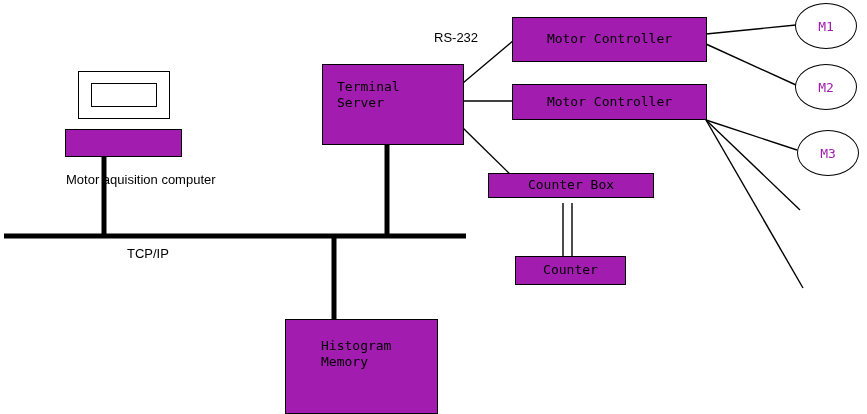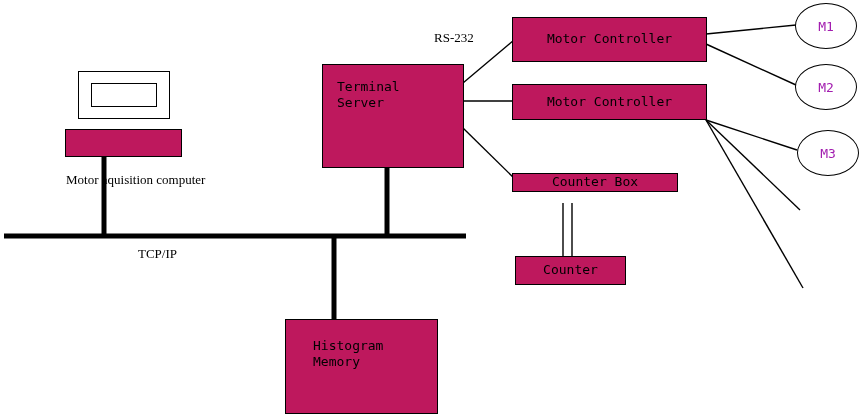--- a/index.html
+++ b/index.html
@@ -12,21 +12,21 @@
     width: 867px;
     height: 414px;
     background: #ffffff;
     font-family: "DejaVu Sans Mono", monospace;
     overflow: hidden;
   }
   .box {
     position: absolute;
     box-sizing: border-box;
     border: 1px solid #000000;
-    background: #be185d;
+    background: #a21caf;
     font-family: "DejaVu Sans Mono", monospace;
     font-size: 13px;
     color: #000000;
     line-height: 1.25;
     padding: 6px 8px;
     white-space: pre-line;
   }
   .box.center {
     display: flex;
     align-items: center;
@@ -42,21 +42,21 @@
     background: #ffffff;
     font-family: "DejaVu Sans Mono", monospace;
     font-size: 13px;
     color: #a21caf;
     display: flex;
     align-items: center;
     justify-content: center;
   }
   .label {
     position: absolute;
-    font-family: Liberation Serif, serif;
+    font-family: Liberation Sans, sans-serif;
     font-size: 13px;
     color: #000000;
     white-space: nowrap;
   }
   svg.wires {
     position: absolute;
     left: 0;
     top: 0;
     width: 867px;
     height: 414px;
@@ -105,35 +105,35 @@
     <line x1="563" y1="203" x2="563" y2="257" stroke="#000000" stroke-width="1.4"></line>
     <line x1="572" y1="203" x2="572" y2="257" stroke="#000000" stroke-width="1.4"></line>
   </svg>
 
   <div class="monitor-outer" style="left:78px; top:71px; width:92px; height:48px;"></div>
   <div class="monitor-inner" style="left:91px; top:83px; width:66px; height:24px;"></div>
 
   <div class="box" style="left:65px; top:129px; width:117px; height:28px;"></div>
   <div class="label" style="left:66px; top:172px;">Motor aquisition computer</div>
 
-  <div class="label" style="left:138px; top:246px;">TCP/IP</div>
+  <div class="label" style="left:127px; top:246px;">TCP/IP</div>
 
   <div class="label" style="left:434px; top:30px;">RS-232</div>
 
-  <div class="box" style="left:322px; top:64px; width:142px; height:104px; padding-left:14px; padding-top:14px;">Terminal
+  <div class="box" style="left:322px; top:64px; width:142px; height:81px; padding-left:14px; padding-top:14px;">Terminal
 Server</div>
 
   <div class="box center" style="left:512px; top:17px; width:195px; height:45px;">Motor Controller</div>
 
   <div class="box center" style="left:512px; top:84px; width:195px; height:36px;">Motor Controller</div>
 
-  <div class="box center" style="left:512px; top:173px; width:166px; height:19px;">Counter Box</div>
+  <div class="box center" style="left:488px; top:173px; width:166px; height:25px;">Counter Box</div>
 
   <div class="box center" style="left:515px; top:256px; width:111px; height:29px;">Counter</div>
 
-  <div class="box" style="left:285px; top:319px; width:153px; height:95px; padding-left:27px; padding-top:18px;">Histogram
+  <div class="box" style="left:285px; top:319px; width:153px; height:95px; padding-left:35px; padding-top:18px;">Histogram
 Memory</div>
 
   <div class="ellipse" style="left:795px; top:3px; width:62px; height:46px;">M1</div>
   <div class="ellipse" style="left:795px; top:64px; width:62px; height:46px;text-align:right;">M2</div>
   <div class="ellipse" style="left:797px; top:130px; width:62px; height:46px;text-align:right;">M3</div>
 
 </div>
 
 </body></html>

